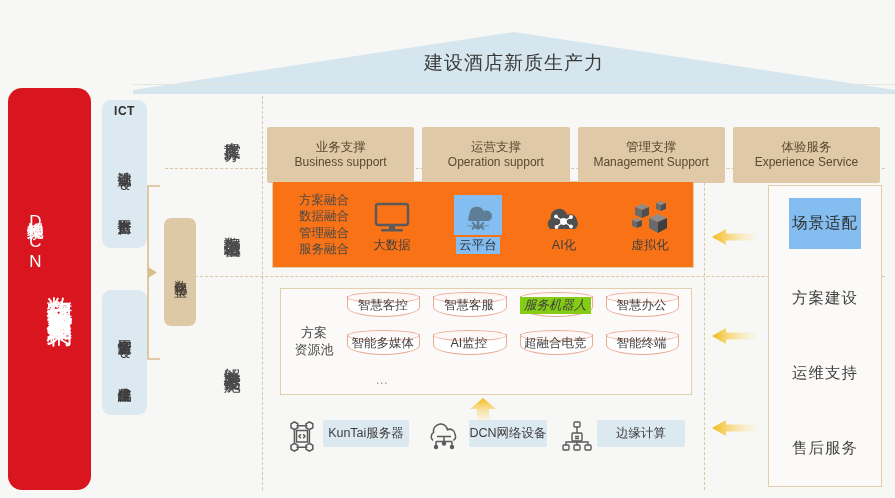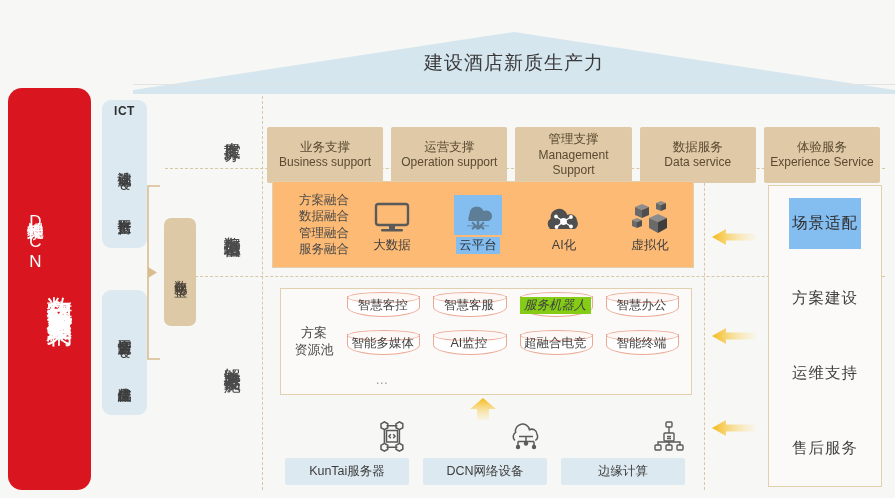--- a/index.html
+++ b/index.html
@@ -89,21 +89,21 @@
   .sup-cell{
     flex:1;background:#e0c9a6;border-radius:2px;
     display:flex;flex-direction:column;align-items:center;justify-content:center;
     font-size:12.5px;line-height:1.25;color:#5a4a32;text-align:center;padding:0 2px;
   }
   .sup-cell .en{font-size:12px;}
 
   
   .fusion{
     position:absolute;left:272px;top:181px;width:420px;height:85px;
-    border:1px solid #e2cfae;background:#fdba74;
+    border:1px solid #e2cfae;background:#f97316;
     display:flex;align-items:center;
   }
   .fusion-text{
     margin-left:26px;font-size:12.5px;line-height:1.32;color:#4a4a4a;white-space:pre-line;
   }
   .fusion-icons{display:flex;flex:1;justify-content:space-around;align-items:center;}
   .fi{display:flex;flex-direction:column;align-items:center;gap:2px;width:62px;}
   .fi .gfx{height:40px;display:flex;align-items:flex-end;justify-content:center;}
   .fi .cap{font-size:12.5px;color:#3f3f3f;}
   .fi.sel .gfx, .fi.sel .cap{background:#84bdf0;}
@@ -130,21 +130,21 @@
   }
   .cyl .txt{
     position:absolute;left:0;top:5px;width:100%;text-align:center;
     font-size:12.5px;color:#3f3f3f;z-index:3;
   }
   .cyl.sel .txt{background:#84cc16;font-style:italic;}
   .cyl.plain{display:flex;align-items:center;justify-content:center;font-size:13px;color:#9a9a9a;letter-spacing:2px;}
 
   
   .infra{position:absolute;left:285px;top:420px;width:400px;height:68px;display:flex;gap:14px;}
-  .infra-cell{flex:1;display:flex;flex-direction:column;align-items:flex-end;gap:4px;}
+  .infra-cell{flex:1;display:flex;flex-direction:row;align-items:flex-start;gap:4px;}
   .infra-cell .gfx{height:34px;display:flex;align-items:center;justify-content:center;}
   .infra-cell .cap{
     width:100%;background:#dde9f0;border-radius:2px;text-align:center;
     font-size:12.5px;color:#3d3d3d;padding:5px 0;
   }
 
   
   .right-panel{
     position:absolute;left:768px;top:185px;width:112px;height:300px;
     border:1px solid #e2cfae;background:#fbfaf8;
@@ -213,24 +213,20 @@
       <span class="cn">业务支撑</span>
       <span class="en">Business support</span>
     </div>
     <div class="sup-cell">
       <span class="cn">运营支撑</span>
       <span class="en">Operation support</span>
     </div>
     <div class="sup-cell">
       <span class="cn">管理支撑</span>
       <span class="en">Management Support</span>
-    </div>
-    <div class="sup-cell">
-      <span class="cn">数据服务</span>
-      <span class="en">Data service</span>
     </div>
     <div class="sup-cell">
       <span class="cn">体验服务</span>
       <span class="en">Experience Service</span>
     </div>
   </div>
 
   <div class="fusion">
     <div class="fusion-text">方案融合
 数据融合

